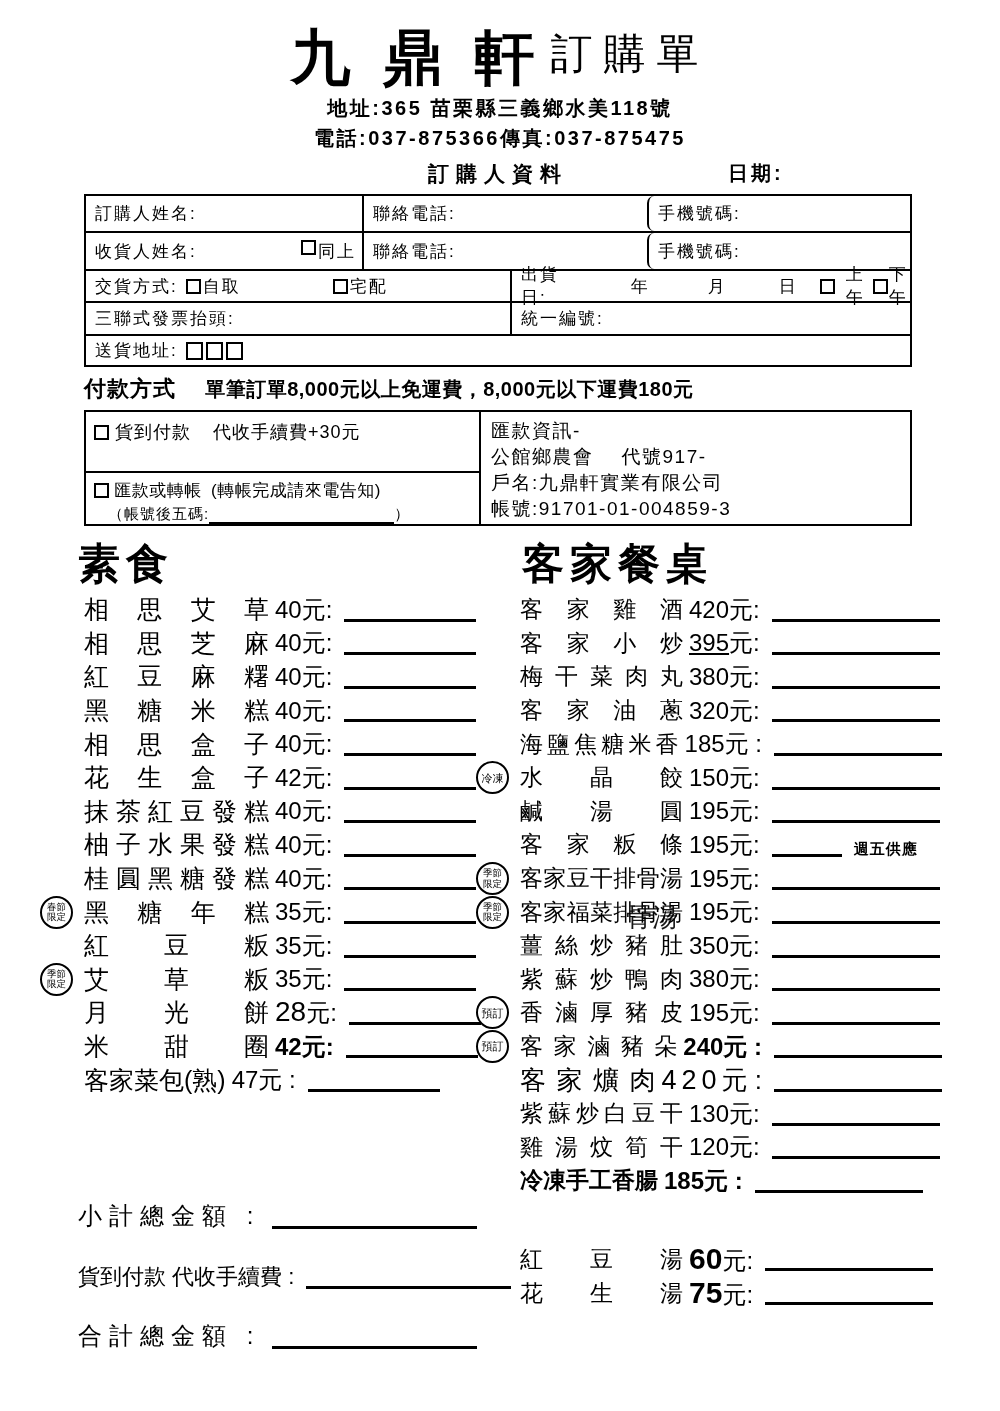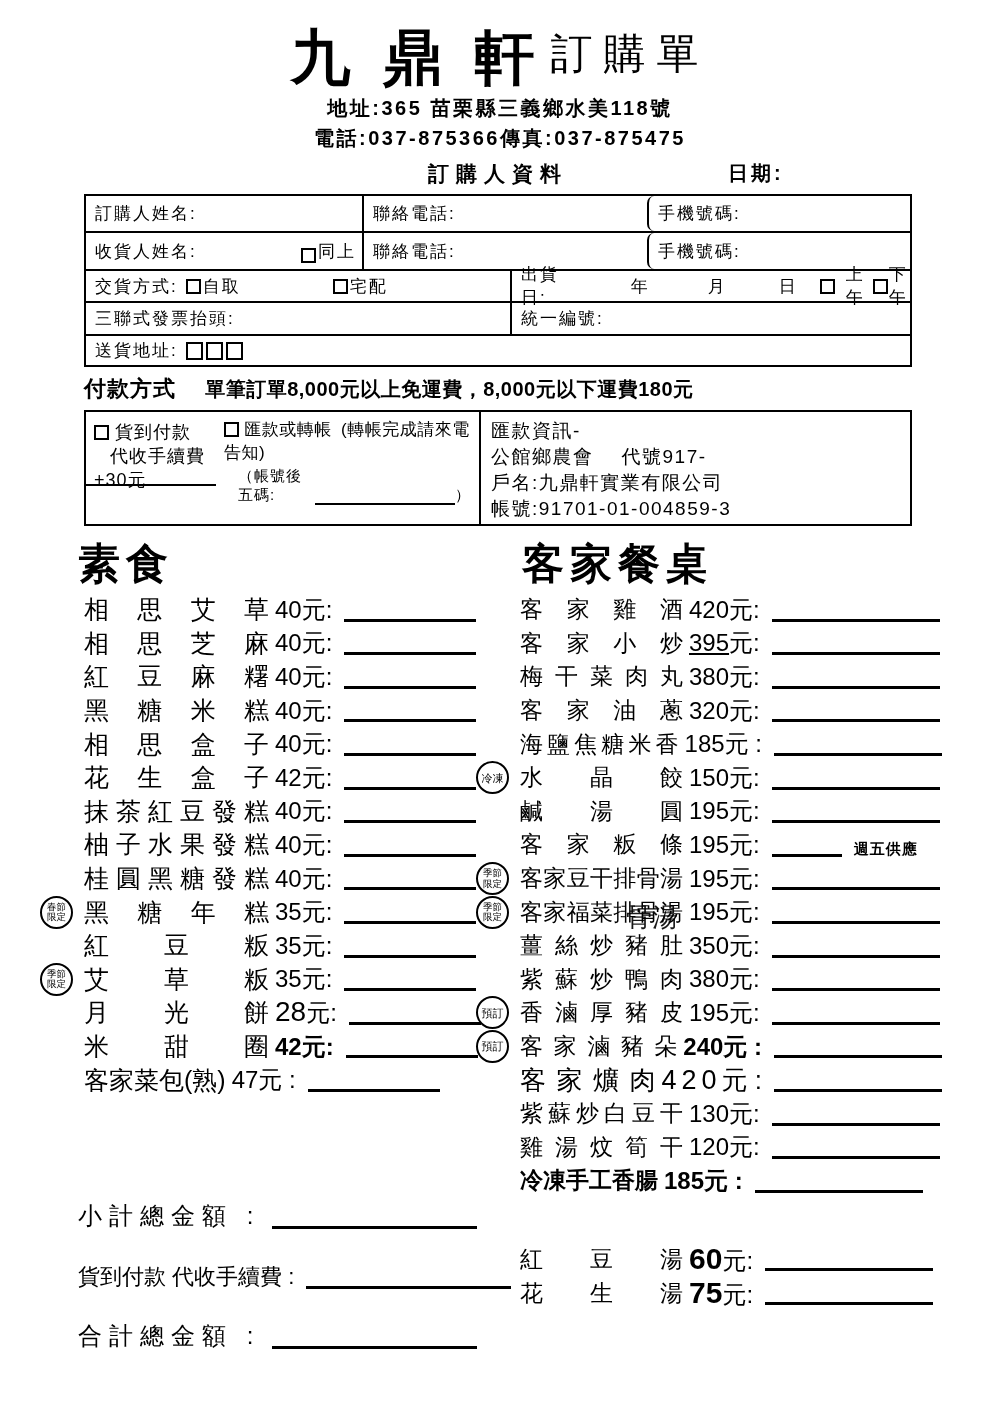--- a/index.html
+++ b/index.html
@@ -25,29 +25,29 @@
   .trow{display:flex;border-top:2px solid #000;}
   .trow:first-child{border-top:none;}
   .tcell{display:flex;align-items:center;padding:0 0 0 9px;font-size:17px;
          letter-spacing:2px;font-weight:500;box-sizing:border-box;border-left:2px solid #000;}
   .tcell:first-child{border-left:none;}
   .h37{height:35px;} .h38{height:36px;} .h32{height:30px;} .h33{height:31px;} .h31{height:29px;}
   .w1{width:276px;} .w2{width:285px;} .w3{flex:1;border-radius:7px;}
   .wl{width:424px;} .wr{flex:1;}
   .cb{display:inline-block;width:15px;height:15px;border:2px solid #000;box-sizing:border-box;
       vertical-align:-2px;background:#fff;flex:0 0 auto;}
-  .sameup{margin-left:auto;margin-right:6px;display:flex;align-items:flex-end;gap:2px;}
+  .sameup{margin-left:auto;margin-right:6px;display:flex;align-items:flex-start;gap:2px;}
   .sbox{display:inline-block;width:17px;height:18px;border:2px solid #000;box-sizing:border-box;margin-right:3px;}
 
   
   .pay{position:absolute;left:84px;top:374px;width:828px;}
   .paytitle{font-size:22px;font-weight:bold;letter-spacing:1px;margin-bottom:6px;}
   .paytitle .pnote{font-size:20px;margin-left:22px;letter-spacing:0.5px;}
   .paybox{border:2px solid #000;display:flex;height:112px;}
-  .payL{width:393px;border-right:2px solid #000;display:flex;flex-direction:row;}
+  .payL{width:393px;border-right:2px solid #000;display:flex;flex-direction:column;}
   .payL .cell1{height:64px;border-bottom:2px solid #000;padding:8px 8px 0 8px;font-size:18px;letter-spacing:1px;}
   .payL .cell2{flex:1;padding:6px 8px 0 8px;font-size:17px;letter-spacing:0.5px;}
   .payL .l2{font-size:15px;letter-spacing:1px;margin-top:3px;padding-left:14px;display:flex;align-items:flex-end;}
   .payR{flex:1;padding:6px 0 0 10px;font-size:19px;letter-spacing:1.5px;line-height:26px;font-weight:500;}
   .uline{display:inline-block;border-bottom:2px solid #000;height:14px;}
 
   
   .mcol{position:absolute;}
   .mtitle{font-family:"DejaVu Serif","Liberation Serif",serif;font-weight:bold;
           font-size:42px;letter-spacing:6px;line-height:1;}

